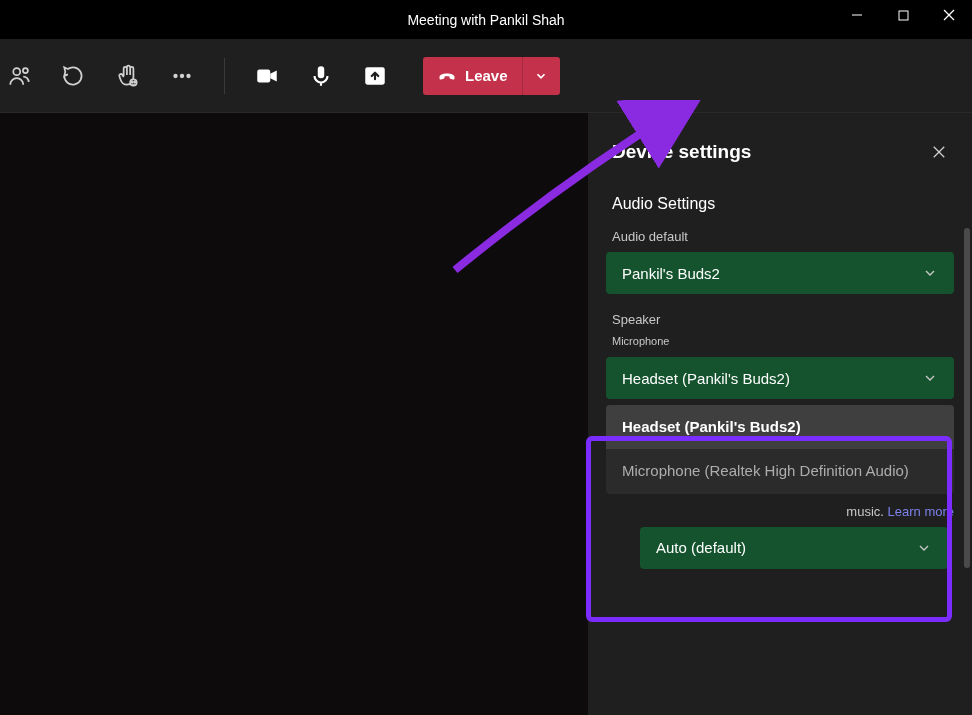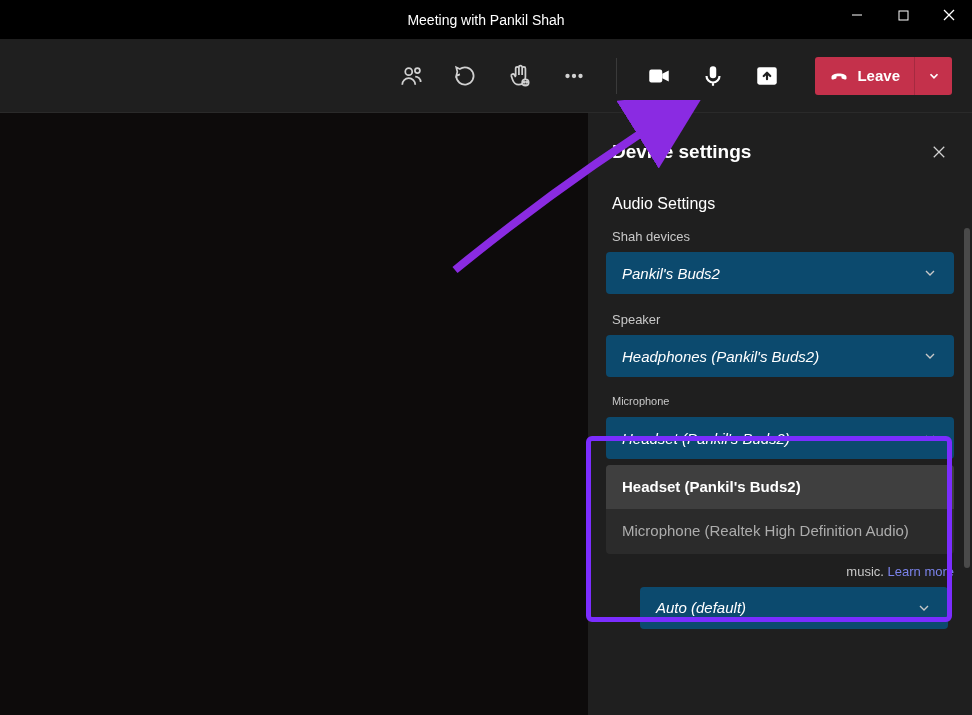--- a/index.html
+++ b/index.html
@@ -35,21 +35,21 @@
   .wc-btn {
     width: 46px; height: 30px;
     display: flex; align-items: center; justify-content: center;
     color: #fff;
   }
   .toolbar {
     height: 74px;
     background: #1f1f1f;
     display: flex;
     align-items: center;
-    justify-content: flex-end;
+    justify-content: flex-start;
     padding-right: 20px;
     border-bottom: 1px solid #2a2a2a;
   }
   .toolbar-group {
     display: flex;
     align-items: center;
     gap: 14px;
   }
   .toolbar-icon {
     width: 40px; height: 40px;
@@ -117,32 +117,31 @@
   .scrollbar {
     position: absolute;
     right: 2px; top: 115px;
     width: 6px; height: 340px;
     background: #4a4a4a;
     border-radius: 3px;
   }
   .section-title { font-size: 16px; font-weight: 400; margin: 10px 6px 16px 6px; }
   .field-label { font-size: 13px; color: #c8c8c8; margin: 0 6px 8px 6px; }
   .select {
-    background: #0c4a6e;
+    background: #14532d;
     border: none;
     border-radius: 4px;
     height: 42px;
     display: flex;
     align-items: center;
     justify-content: space-between;
     padding: 0 16px;
     font-size: 15px;
     color: #fff;
     margin-bottom: 18px;
-    font-style: italic;
   }
   .mic-section {
     margin-top: 4px;
   }
   .highlight-box {
     position: absolute;
     border: 5px solid #7b2dff;
     border-radius: 6px;
     left: 586px; top: 436px;
     width: 366px; height: 186px;
@@ -277,35 +276,29 @@
       <div class="close-x">
         <svg width="18" height="18" viewBox="0 0 24 24" fill="none" stroke="currentColor" stroke-width="1.6">
             <line x1="5" y1="5" x2="19" y2="19"></line>
             <line x1="19" y1="5" x2="5" y2="19"></line>
           </svg>
       </div>
     </div>
     <div class="panel-body">
       <div class="section-title">Audio Settings</div>
 
-      <div class="field-label">Shah devices</div>
+      <div class="field-label">Audio default</div>
       <div class="select">
         <span>Pankil's Buds2</span>
         <svg width="16" height="16" viewBox="0 0 24 24" fill="none" stroke="#c8c8c8" stroke-width="2">
             <path d="M6 9l6 6 6-6"></path>
           </svg>
       </div>
 
       <div class="field-label">Speaker</div>
-      <div class="select">
-        <span>Headphones (Pankil's Buds2)</span>
-        <svg width="16" height="16" viewBox="0 0 24 24" fill="none" stroke="#c8c8c8" stroke-width="2">
-            <path d="M6 9l6 6 6-6"></path>
-          </svg>
-      </div>
 
       <div class="mic-section">
         <div class="mic-label">Microphone</div>
         <div class="select" style="margin-bottom:6px">
           <span>Headset (Pankil's Buds2)</span>
           <svg width="16" height="16" viewBox="0 0 24 24" fill="none" stroke="#c8c8c8" stroke-width="2">
               <path d="M6 9l6 6 6-6"></path>
             </svg>
         </div>
         <div class="dropdown-open">

